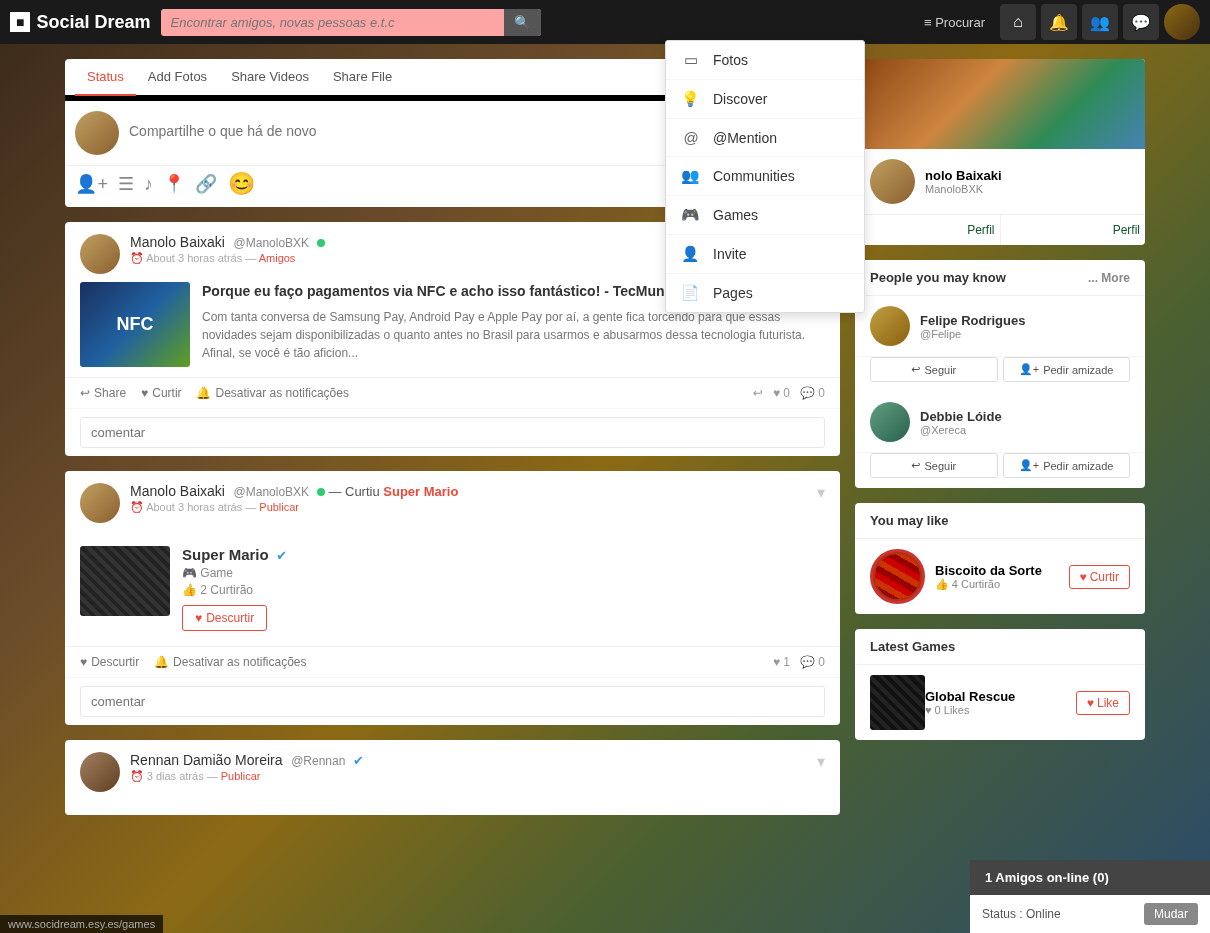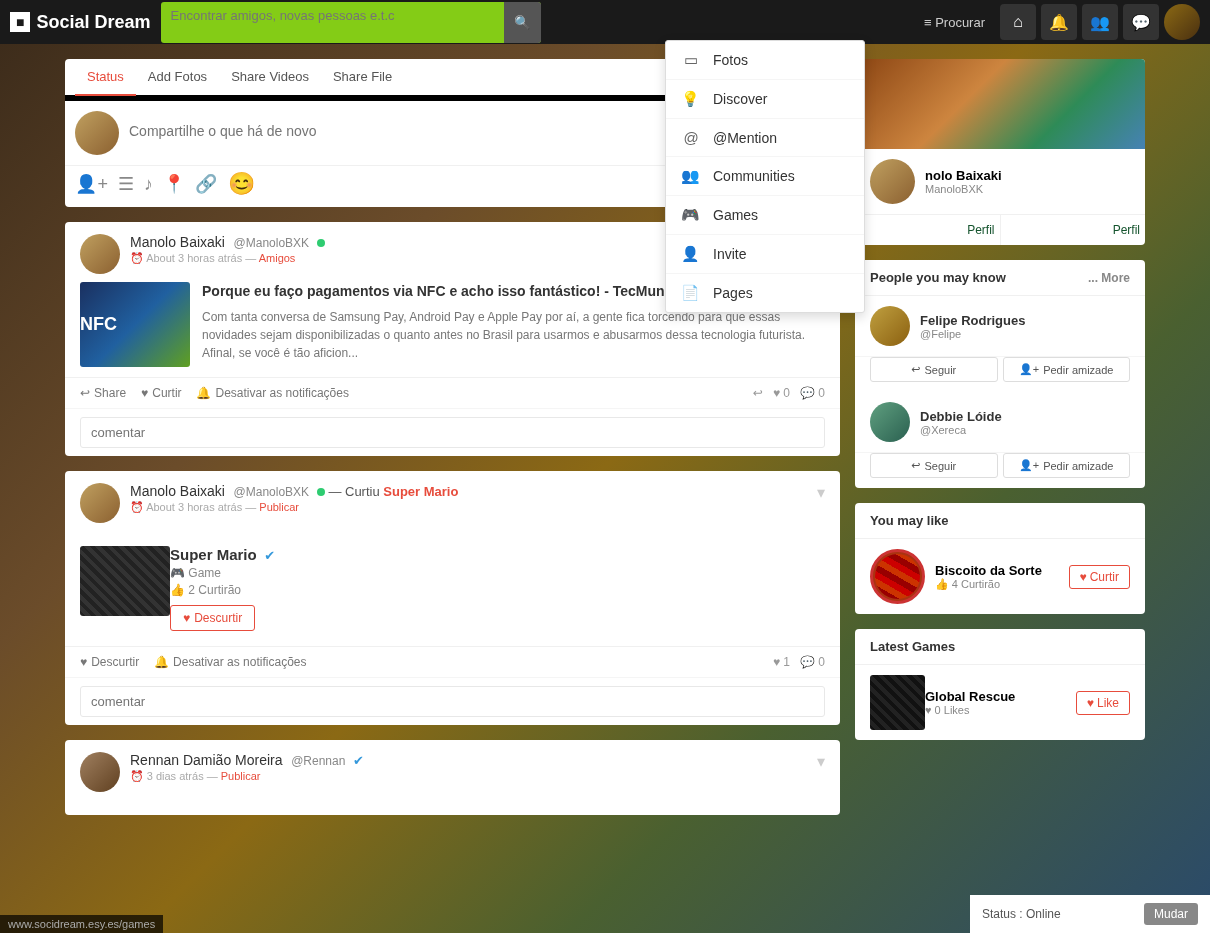--- a/index.html
+++ b/index.html
@@ -47,25 +47,26 @@
       font-size: 14px;
       font-weight: bold;
     }
     .navbar-search {
       flex: 1;
       max-width: 380px;
       position: relative;
     }
     .navbar-search input {
       width: 100%;
-      padding: 6px 30px 20px 10px;
+      padding: 6px 30px 6px 10px;
       border: none;
       border-radius: 3px;
       font-size: 13px;
-      background: #84cc16;
+      background: #fca5a5;
+      font-style: italic;
     }
     .navbar-search-btn {
       position: absolute;
       right: 0; top: 0; bottom: 0;
       background: #555;
       border: none;
       color: white;
       padding: 0 10px;
       cursor: pointer;
       border-radius: 0 3px 3px 0;
@@ -286,20 +287,21 @@
       padding: 0 15px 10px;
     }
     .post-link-thumb {
       width: 110px;
       height: 85px;
       background: linear-gradient(135deg, #1a3060, #2060a0, #60a020);
       flex-shrink: 0;
       border-radius: 3px;
       display: flex;
       align-items: center;
+      justify-content: center;
       font-weight: bold;
       color: white;
       font-size: 18px;
     }
     .post-link-info { flex: 1; }
     .post-link-title {
       font-weight: bold;
       color: #333;
       font-size: 14px;
       margin-bottom: 6px;
@@ -346,20 +348,21 @@
       color: #999;
       outline: none;
     }
 
     
     .mario-card {
       background: white;
       border-radius: 4px;
       padding: 15px;
       display: flex;
+      gap: 12px;
       align-items: flex-start;
     }
     .mario-thumb {
       width: 90px;
       height: 70px;
       background: #1a1a1a;
       border-radius: 3px;
       flex-shrink: 0;
       background: repeating-linear-gradient(
         45deg,
@@ -955,20 +958,23 @@
           <span>Like</span>
         </button>
       </div>
     </div>
 
   </div>
 
 </div>
 
 <div class="chat-bar">
+  <div class="chat-bar-header">
+    <span>1 Amigos on-line (0)</span>
+  </div>
   <div class="chat-bar-body">
     <span>Status : Online</span>
     <button class="chat-change-btn">Mudar</button>
   </div>
 </div>
 
 <div class="statusbar">
   <span>www.socidream.esy.es/games</span>
 </div>
 

